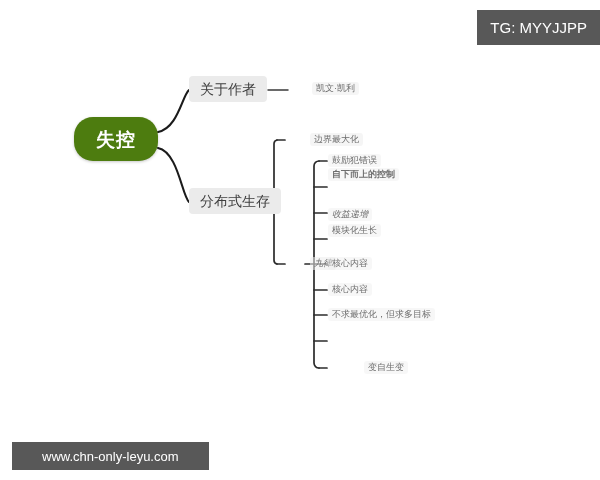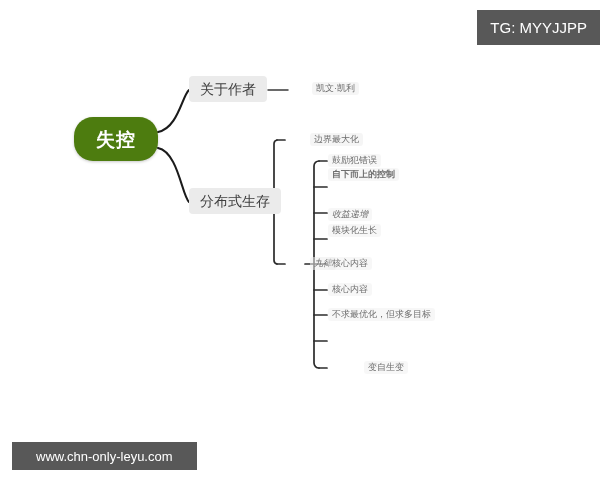--- a/index.html
+++ b/index.html
@@ -92,21 +92,21 @@
     right: 0;
     top: 10px;
     height: 35px;
     padding: 0 13px;
     font-size: 15px;
   }
   .watermark-site {
     left: 12px;
     bottom: 10px;
     height: 28px;
-    padding: 0 24px;
+    padding: 0 30px;
     font-size: 13px;
     text-align: center;
   }
 </style>
 </head>
 <body>
 
 <div id="canvas">
 
   <svg id="edges" viewBox="0 0 600 480" width="600" height="480">

